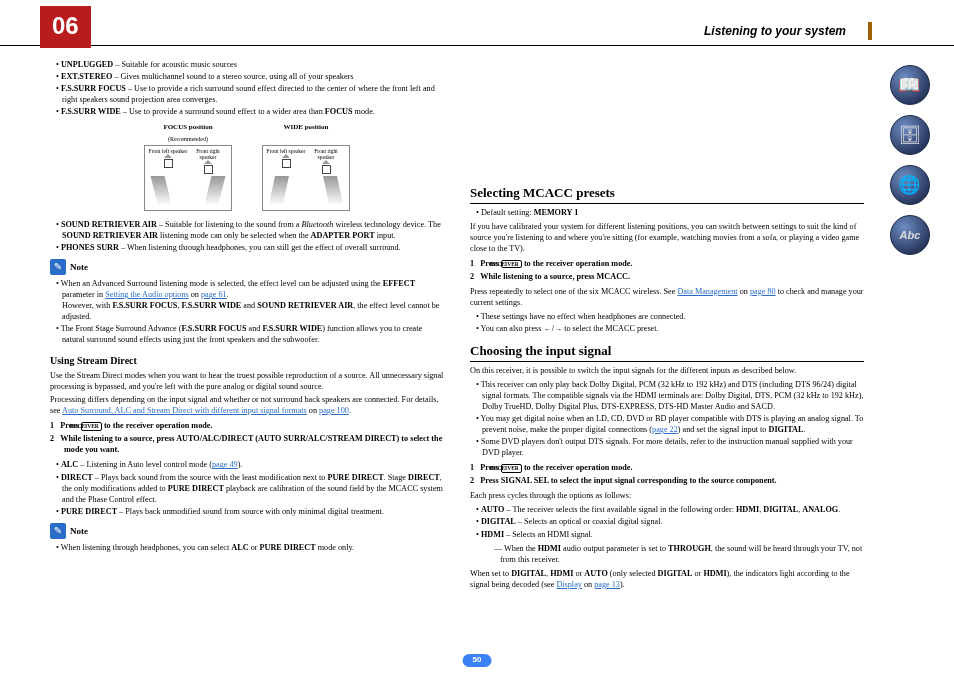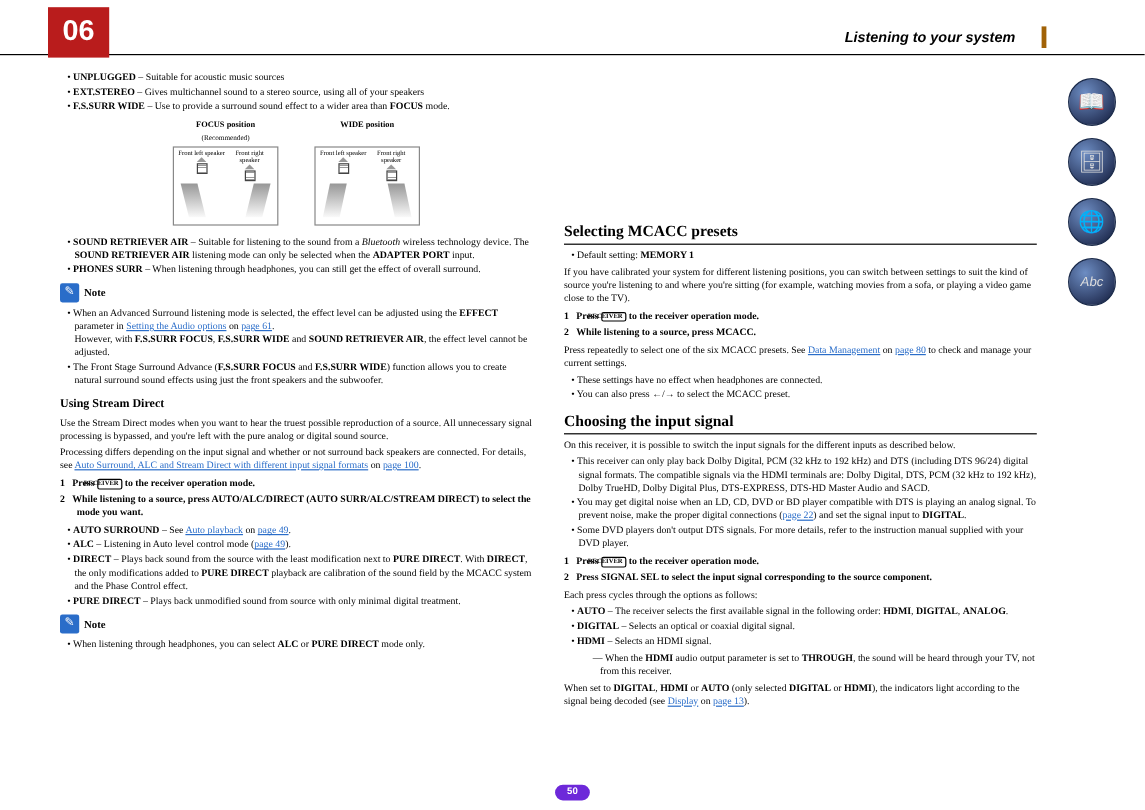--- a/index.html
+++ b/index.html
@@ -104,47 +104,48 @@
     width:14px; height:28px;
     background: linear-gradient(to bottom, rgba(140,140,140,0.9), rgba(200,200,200,0.1));
   }
   .beam.focus-l { transform:skewX(14deg); }
   .beam.focus-r { transform:skewX(-14deg); }
   .beam.wide-l { transform:skewX(-12deg); }
   .beam.wide-r { transform:skewX(12deg); }
   .triangle-up { width:0;height:0;border-left:4px solid transparent;border-right:4px solid transparent;border-bottom:4px solid #999;margin:0 auto; }
   .page-num {
     position:absolute; bottom:8px; left:50%; transform:translateX(-50%);
-    background:#6d28d9; color:#fff; font-size:8px; font-weight:bold;
+    background:#3b82f6; color:#fff; font-size:8px; font-weight:bold;
     padding:1px 10px; border-radius:8px;
   }
   b { font-weight:bold; }
   .plain { margin:2px 0; }
 </style>
 </head>
 <body>
 
 <div class="chapter-box">06</div>
 <div class="top-bar"></div>
 <div class="header-title">Listening to your system</div>
 
 <div class="side-icons">
   <div class="side-icon">📖</div>
   <div class="side-icon">🗄</div>
   <div class="side-icon">🌐</div>
   <div class="side-icon">
-      <span style="font-size:11px;font-weight:normal;font-style:italic;">Abc</span>
+      <span style="font-size:11px;font-weight:bold;font-style:italic;">Abc</span>
     </div>
 </div>
 
 <div class="content">
 
   <ul>
     <li><b>UNPLUGGED</b><span> – Suitable for acoustic music sources</span></li>
     <li><b>EXT.STEREO</b><span> – Gives multichannel sound to a stereo source, using all of your speakers</span></li>
+    <li><b>F.S.SURR FOCUS</b><span> – Use to provide a rich surround sound effect directed to the center of where the front left and right speakers sound projection area converges.</span></li>
     <li><b>F.S.SURR WIDE</b><span> – Use to provide a surround sound effect to a wider area than </span><b>FOCUS</b><span> mode.</span></li>
   </ul>
 
   <div class="diagram-wrap">
     <div>
       <div class="dcolhead">FOCUS position</div>
       <div class="dsub">(Recommended)</div>
       <div class="spkbox">
         <div class="spkrow">
           <div style="width:40px">
@@ -204,23 +205,22 @@
   </ul>
 
   <h3>Using Stream Direct</h3>
   <p class="plain">Use the Stream Direct modes when you want to hear the truest possible reproduction of a source. All unnecessary signal processing is bypassed, and you're left with the pure analog or digital sound source.</p>
   <p class="plain"><span>Processing differs depending on the input signal and whether or not surround back speakers are connected. For details, see </span><a class="link">Auto Surround, ALC and Stream Direct with different input signal formats</a><span> on </span><a class="link">page 100</a><span>.</span></p>
   <ol>
     <li><span>1</span>&nbsp;&nbsp;&nbsp;<span>Press </span><span class="btn-box">RECEIVER</span><span> to the receiver operation mode.</span></li>
     <li><span>2</span>&nbsp;&nbsp;&nbsp;<span>While listening to a source, press AUTO/ALC/DIRECT (AUTO SURR/ALC/STREAM DIRECT) to select the mode you want.</span></li>
   </ol>
   <ul>
-    <li><b>AUTO SURROUND</b><span> – See </span><a class="link">Auto playback</a><span> on </span><a class="link">page 49</a><span>.</span></li>
     <li><b>ALC</b><span> – Listening in Auto level control mode (</span><a class="link">page 49</a><span>).</span></li>
-    <li><b>DIRECT</b><span> – Plays back sound from the source with the least modification next to </span><b>PURE DIRECT</b><span>. With </span><b>DIRECT</b><span>, the only modifications added to </span><b>PURE DIRECT</b><span> playback are calibration of the sound field by the MCACC system and the Phase Control effect.</span></li>
+    <li><b>DIRECT</b><span> – Plays back sound from the source with the least modification next to </span><b>PURE DIRECT</b><span>. Stage </span><b>DIRECT</b><span>, the only modifications added to </span><b>PURE DIRECT</b><span> playback are calibration of the sound field by the MCACC system and the Phase Control effect.</span></li>
     <li><b>PURE DIRECT</b><span> – Plays back unmodified sound from source with only minimal digital treatment.</span></li>
   </ul>
 
   <div class="note-row">
     <div class="note-icon">✎</div>
     <div class="note-label">Note</div>
   </div>
   <ul>
     <li><span>When listening through headphones, you can select </span><b>ALC</b><span> or </span><b>PURE DIRECT</b><span> mode only.</span></li>
   </ul>
@@ -229,21 +229,21 @@
 
   <h2>Selecting MCACC presets</h2>
   <ul>
     <li><span>Default setting: </span><b>MEMORY 1</b></li>
   </ul>
   <p class="plain">If you have calibrated your system for different listening positions, you can switch between settings to suit the kind of source you're listening to and where you're sitting (for example, watching movies from a sofa, or playing a video game close to the TV).</p>
   <ol>
     <li><span>1</span>&nbsp;&nbsp;&nbsp;<span>Press </span><span class="btn-box">RECEIVER</span><span> to the receiver operation mode.</span></li>
     <li><span>2</span>&nbsp;&nbsp;&nbsp;<span>While listening to a source, press MCACC.</span></li>
   </ol>
-  <p class="plain nw"><span>Press repeatedly to select one of the six MCACC presets. See </span><a class="link">Data Management</a><span> on </span><a class="link">page 80</a><span> to check and manage your current settings.</span></p>
+  <p class="plain nw"><span>Press repeatedly to select one of the six MCACC wireless. See </span><a class="link">Data Management</a><span> on </span><a class="link">page 80</a><span> to check and manage your current settings.</span></p>
   <ul>
     <li>These settings have no effect when headphones are connected.</li>
     <li><span>You can also press </span><b>←</b><span>/</span><b>→</b><span> to select the MCACC preset.</span></li>
   </ul>
 
   <h2>Choosing the input signal</h2>
   <p class="plain">On this receiver, it is possible to switch the input signals for the different inputs as described below.</p>
   <ul>
     <li>This receiver can only play back Dolby Digital, PCM (32 kHz to 192 kHz) and DTS (including DTS 96/24) digital signal formats. The compatible signals via the HDMI terminals are: Dolby Digital, DTS, PCM (32 kHz to 192 kHz), Dolby TrueHD, Dolby Digital Plus, DTS-EXPRESS, DTS-HD Master Audio and SACD.</li>
     <li><span>You may get digital noise when an LD, CD, DVD or BD player compatible with DTS is playing an analog signal. To prevent noise, make the proper digital connections (</span><a class="link">page 22</a><span>) and set the signal input to </span><b>DIGITAL</b><span>.</span></li>

